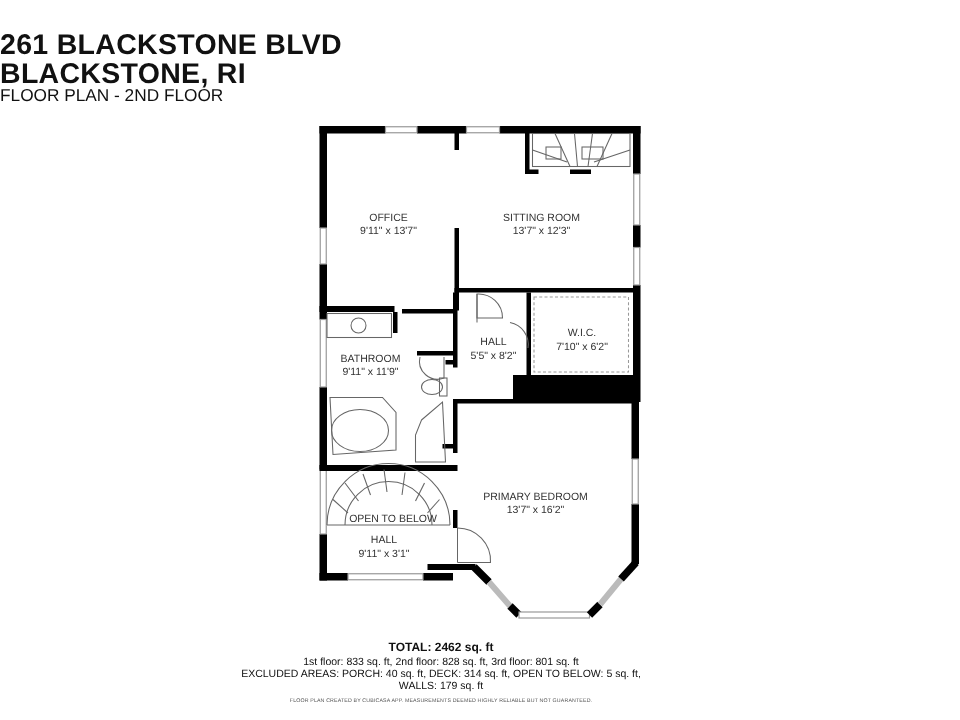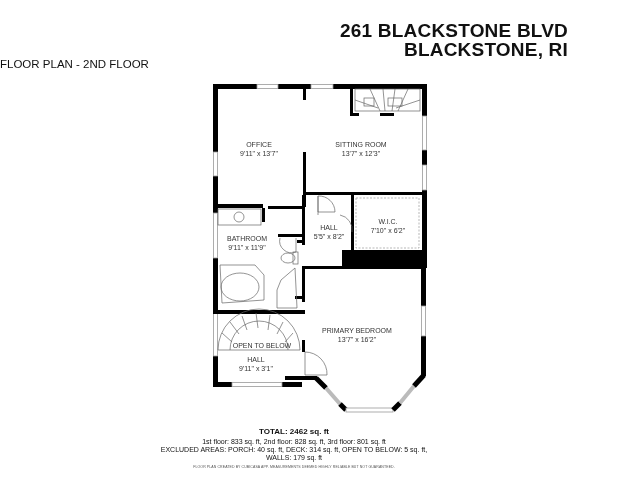--- a/index.html
+++ b/index.html
@@ -1,17 +1,17 @@
 <!DOCTYPE html>
 <html><head>
 <meta charset="utf-8">
 <style>
   html, body { margin: 0; padding: 0; background: #ffffff; }
   body { width: 640px; height: 480px; position: relative; overflow: hidden; font-family: "Liberation Sans", sans-serif; color: #111; }
-  .title1, .title2 { position: absolute; left: 0; width: 568px; text-align: right; font-weight: bold; font-size: 19px; letter-spacing: 0.2px; }
+  .title1, .title2 { position: absolute; left: 0; width: 568px; text-align: left; font-weight: bold; font-size: 19px; letter-spacing: 0.2px; }
   .title1 { top: 20px; }
   .title2 { top: 39px; }
   .subtitle { position: absolute; left: 0; width: 640px; top: 58px; text-align: left; font-size: 11.5px; }
   svg.plan { position: absolute; left: 0; top: 0; }
   .lbl { font-family: "Liberation Sans", sans-serif; font-size: 7px; fill: #333; text-anchor: middle; }
   .footer { position: absolute; left: 0; width: 588px; text-align: center; }
   .f-total { top: 427px; font-weight: bold; font-size: 8px; }
   .f-line { font-size: 7px; line-height: 9px; }
   .f1 { top: 437px; }
   .f2 { top: 445px; }

